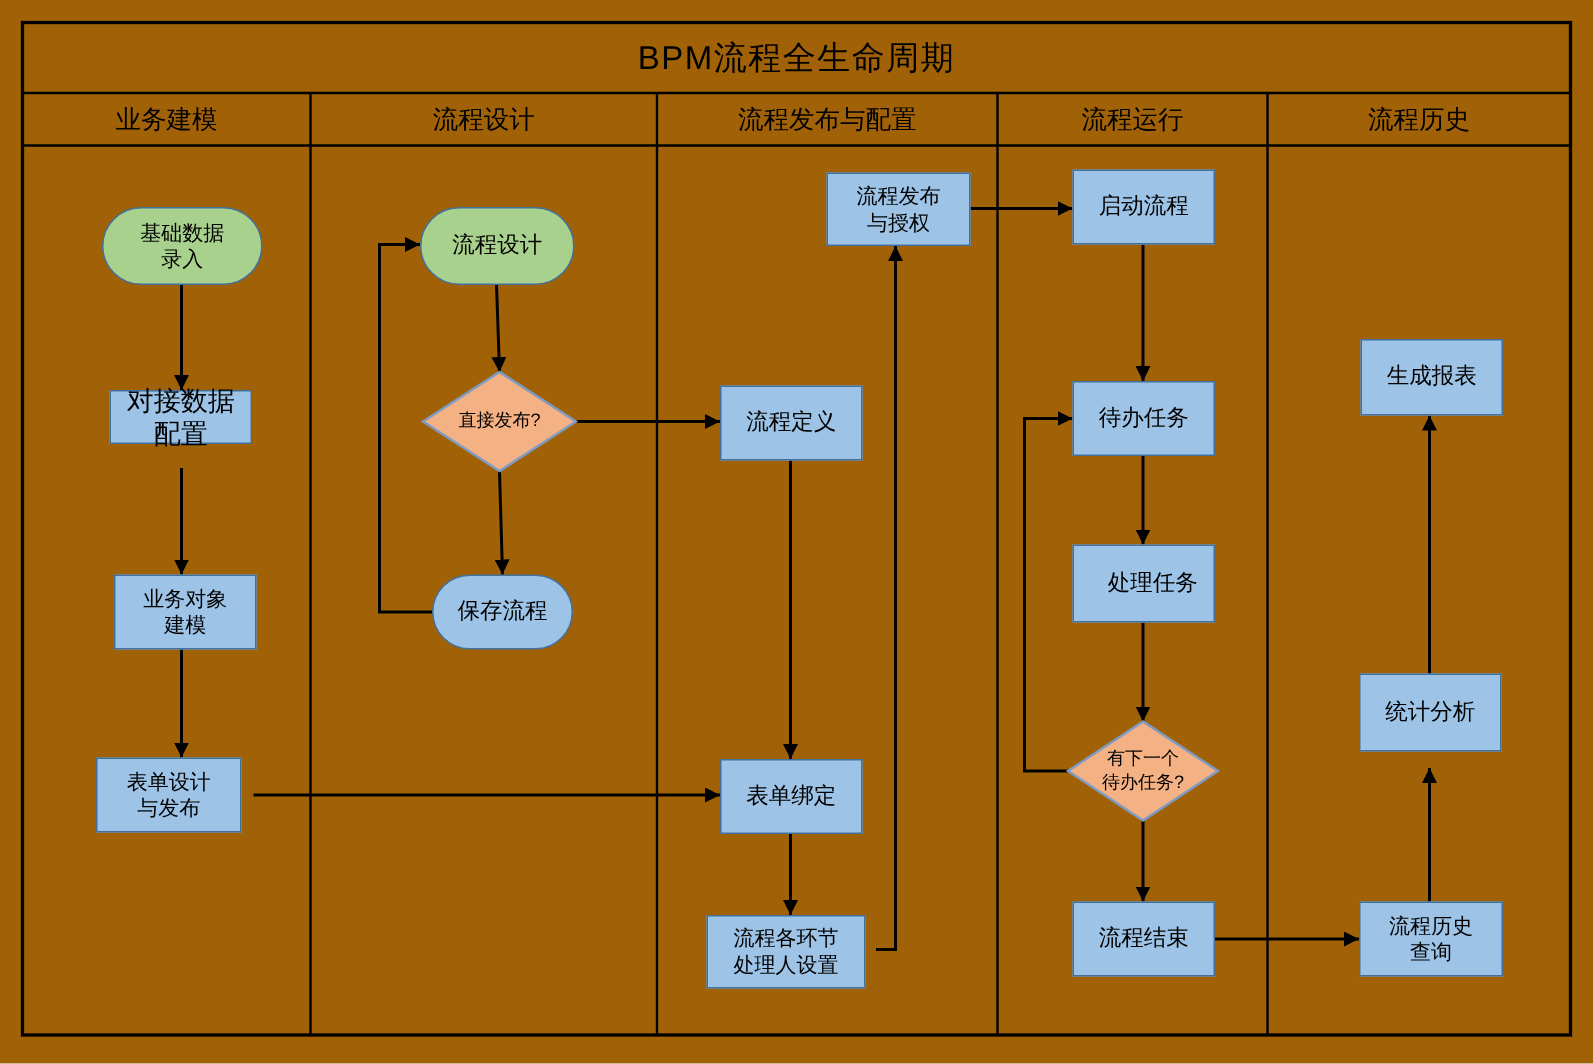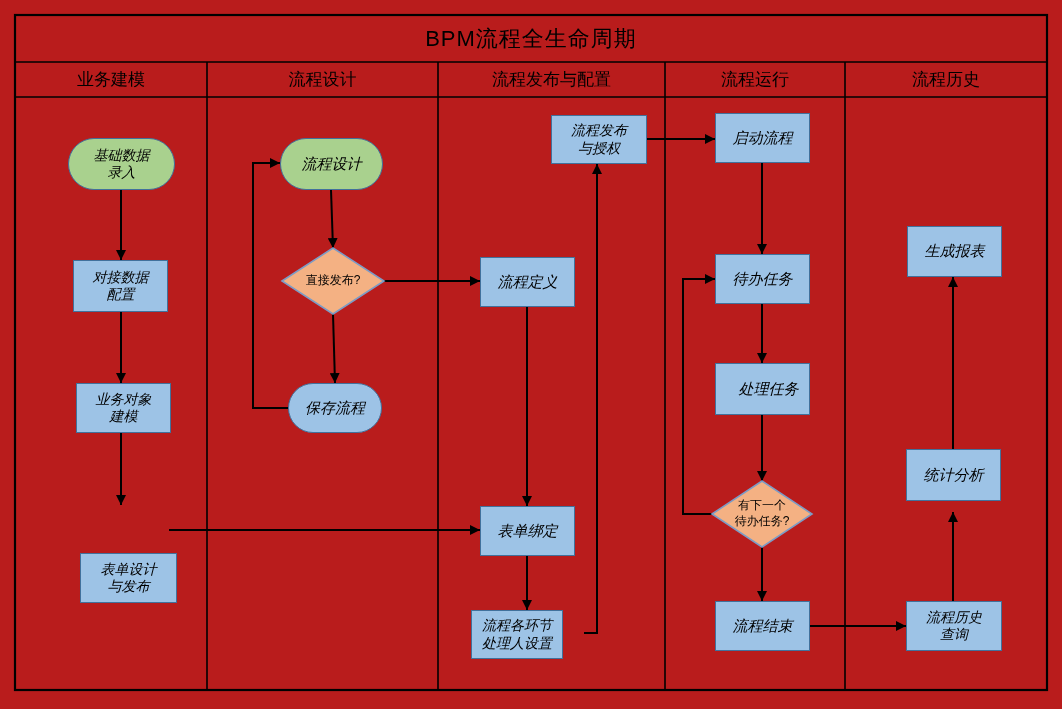--- a/index.html
+++ b/index.html
@@ -1,41 +1,40 @@
 <!DOCTYPE html>
 <html style="--task-fill: #9DC3E6; --task-border: #41719C; --start-fill: #A9D18E;"><head>
 <meta charset="utf-8">
 <style>
   html,body { margin:0; padding:0; background:#fff; }
   .stage {
     position: relative;
     width: 1062px;
     height: 709px;
-    background: #b91c1c;
+    background: #a16207;
     font-family: "Liberation Sans", sans-serif;
     color: #000;
     overflow: hidden;
   }
   .layer { position:absolute; left:0; top:0; }
   .title {
     position:absolute; left:15px; top:15px; width:1032px; height:47px;
     display:flex; align-items:center; justify-content:center;
     font-size:22px; letter-spacing:1px;
   }
   .lane-header {
     position:absolute; top:62px; height:35px;
     display:flex; align-items:center; justify-content:center;
     font-size:17px;
   }
   .node {
     position:absolute; box-sizing:border-box;
     display:flex; align-items:center; justify-content:center;
     text-align:center; font-size:15px; line-height:1.25;
     white-space:pre-line;
-    font-style:italic;
   }
   .task  { background:var(--task-fill); border:1.6px solid var(--task-border); }
   .start { background:var(--start-fill); border:1.6px solid var(--task-border); border-radius:26px; }
   .diamond-label {
     position:absolute; display:flex; align-items:center; justify-content:center;
     text-align:center; font-size:12px; line-height:1.3; white-space:pre-line;
   }
 </style>
 </head>
 <body>
@@ -90,36 +89,36 @@
 
   <div class="title">BPM流程全生命周期</div>
   <div class="lane-header" style="left:15px;  width:192px;">业务建模</div>
   <div class="lane-header" style="left:207px; width:231px;">流程设计</div>
   <div class="lane-header" style="left:438px; width:227px;">流程发布与配置</div>
   <div class="lane-header" style="left:665px; width:180px;">流程运行</div>
   <div class="lane-header" style="left:845px; width:202px;">流程历史</div>
 
   <div class="node start" style="left:68px; top:138px; width:107px; height:52px; font-size:14px;">基础数据
 录入</div>
-  <div class="node task" style="left:73px; top:260px; width:95px; height:52px; font-size:14px;">对接数据
+  <div class="node task" style="left:73px; top:260px; width:95px; height:36px; font-size:18px;">对接数据
 配置</div>
   <div class="node task" style="left:76px; top:383px; width:95px; height:50px; font-size:14px;">业务对象
 建模</div>
-  <div class="node task" style="left:80px; top:505px; width:97px; height:50px; font-size:14px;margin-top:48px;">表单设计
+  <div class="node task" style="left:64px; top:505px; width:97px; height:50px; font-size:14px;">表单设计
 与发布</div>
 
   <div class="node start" style="left:280px; top:138px; width:103px; height:52px;">流程设计</div>
   <div class="diamond-label" style="left:283px; top:263px; width:100px; height:36px;">直接发布?</div>
   <div class="node task" style="left:288px; top:383px; width:94px; height:50px;border-radius:25px;">保存流程</div>
 
   <div class="node task" style="left:551px; top:115px; width:96px; height:49px; font-size:14px;">流程发布
 与授权</div>
   <div class="node task" style="left:480px; top:257px; width:95px; height:50px;">流程定义</div>
   <div class="node task" style="left:480px; top:506px; width:95px; height:50px;">表单绑定</div>
-  <div class="node task" style="left:471px; top:610px; width:92px; height:49px; font-size:14px;">流程各环节
+  <div class="node task" style="left:471px; top:610px; width:106px; height:49px; font-size:14px;">流程各环节
 处理人设置</div>
 
   <div class="node task" style="left:715px; top:254px; width:95px; height:50px;">待办任务</div>
   <div class="node task" style="left:715px; top:113px; width:95px; height:50px;">启动流程</div>
   <div class="node task" style="left:715px; top:363px; width:95px; height:52px;padding-left:12px;">处理任务</div>
   <div class="diamond-label" style="left:712px; top:494px; width:100px; height:40px;">有下一个
 待办任务?</div>
   <div class="node task" style="left:715px; top:601px; width:95px; height:50px;text-align:right;">流程结束</div>
 
   <div class="node task" style="left:907px; top:226px; width:95px; height:51px;">生成报表</div>

